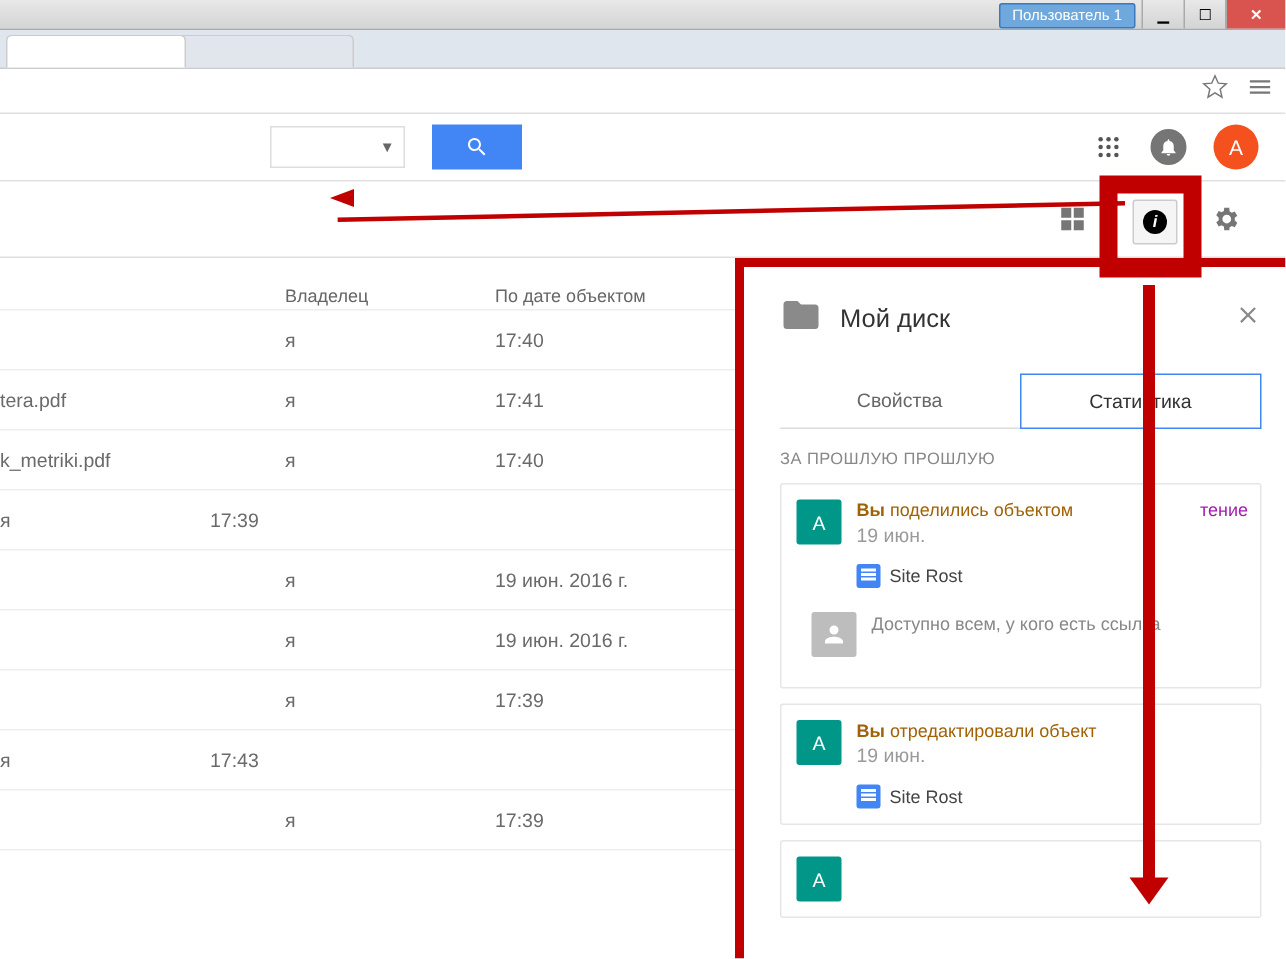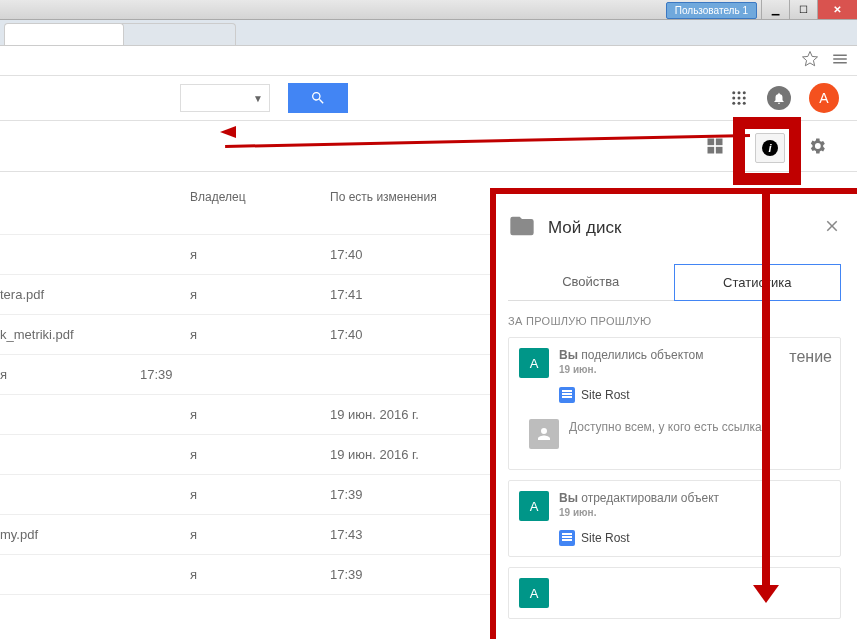--- a/index.html
+++ b/index.html
@@ -40,46 +40,46 @@
     .drive-toolbar { height: 52px; border-top: 1px solid #e0e0e0; border-bottom: 1px solid #e0e0e0; display: flex; justify-content: flex-end; align-items: center; padding-right: 30px; gap: 22px; position: relative; }
     .tool-icon { width: 20px; height: 20px; display: flex; align-items: center; justify-content: center; color: #767676; font-size: 18px; }
     .info-highlight { position: absolute; right: 56px; top: -4px; width: 68px; height: 68px; border: 12px solid #c00000; z-index: 30; }
     .info-btn-inner { position: absolute; right: 72px; top: 12px; width: 30px; height: 30px; border: 1px solid #ccc; border-radius: 2px; background: #f5f5f5; display: flex; align-items: center; justify-content: center; z-index: 31; }
     .info-dot { width: 16px; height: 16px; border-radius: 50%; background: #000; color: #fff; font-size: 11px; display: flex; align-items: center; justify-content: center; font-weight: bold; font-style: italic; }
 
     
     .file-area { display: flex; height: calc(100% - 172px); }
     .file-table { flex: 0 0 490px; }
     .ft-head, .ft-row { display: flex; padding: 12px 0; border-bottom: 1px solid #eee; font-size: 12px; color: #7a7a7a; }
-    .ft-head { color: #666; font-weight: normal; padding-top: 18px; padding-bottom: 30px; }
+    .ft-head { color: #666; font-weight: normal; padding-top: 18px; padding-bottom: 2px; }
     .c-name { width: 190px; padding-left: 0; overflow: hidden; white-space: nowrap; }
     .c-owner { width: 140px; }
     .c-date { width: 150px; }
     .ft-row { color: #6a6a6a; font-size: 13px; }
 
     
-    .panel { border-left: 6px solid #c00000; border-top: 6px solid #c00000; flex: 1; position: relative; padding: 18px 16px 0 12px; margin-top: 16px; background: #fff; min-width: 0; }
+    .panel { border-left: 6px solid #c00000; border-top: 6px solid #c00000; flex: 1; position: relative; padding: 18px 16px 0 24px; margin-top: 0px; background: #fff; min-width: 0; }
     .panel-head { display: flex; align-items: center; gap: 12px; margin-bottom: 20px; }
     .panel-head .folder svg { width: 28px; height: 28px; fill: #8a8a8a; }
     .panel-head .title { font-size: 17px; color: #333; flex: 1; }
     .panel-head .close svg { width: 18px; height: 18px; fill: #888; }
     .tabs { display: flex; border-bottom: 1px solid #ddd; margin-bottom: 14px; }
     .tab-btn { flex: 1; text-align: center; padding: 10px 0; font-size: 13px; color: #666; }
     .tab-btn.active { border: 1px solid #4285f4; color: #333; margin-bottom: -1px; background: #fff; }
     .section-label { font-size: 11px; color: #888; margin-bottom: 10px; letter-spacing: 0.3px; }
     .activity-card { border: 1px solid #e6e6e6; border-radius: 2px; padding: 10px; margin-bottom: 10px; display: flex; gap: 10px; position: relative; }
     .act-avatar { width: 30px; height: 30px; background: #009688; color: #fff; display: flex; align-items: center; justify-content: center; font-size: 13px; flex-shrink: 0; border-radius: 2px; }
     .act-body { flex: 1; font-size: 12px; color: #555; min-width: 0; }
-    .act-body .action { color: #737373; }
+    .act-body .action { color: #a16207; }
     .act-body .action .bold { font-weight: bold; }
-    .act-body .date { color: #9a9a9a; font-size: 10px; margin-top: 2px; font-weight: bold; }
+    .act-body .date { color: #9a9a9a; font-size: 13px; margin-top: 2px; }
     .act-file { display: flex; align-items: center; gap: 6px; margin-top: 12px; font-size: 12px; color: #444; }
     .doc-icon { width: 16px; height: 16px; background: #4285f4; border-radius: 2px; position: relative; }
     .doc-icon::before { content: ""; position: absolute; left: 3px; top: 3px; right: 3px; height: 2px; background: #fff; box-shadow: 0 3px 0 #fff, 0 6px 0 #fff; }
-    .act-extra { color: #737373; font-size: 16px; position: absolute; right: 8px; top: 10px; }
+    .act-extra { color: #a21caf; font-size: 12px; position: absolute; right: 8px; top: 10px; }
     .share-row { display: flex; gap: 10px; padding: 6px 10px 10px 10px; align-items: flex-start; }
     .share-row .person-icon { width: 30px; height: 30px; background: #bdbdbd; border-radius: 2px; display: flex; align-items: center; justify-content: center; flex-shrink: 0; }
     .share-row .person-icon svg { fill: #fff; width: 18px; height: 18px; }
     .share-row .txt { font-size: 12px; color: #888; line-height: 1.4; }
 
     
     .arrow1 { position: absolute; top: 124px; left: 225px; width: 525px; height: 22px; z-index: 25; pointer-events: none; }
     .arrow1-line { height: 3px; background: #c00000; transform: rotate(-1.2deg); transform-origin: right center; margin-top: 10px; }
     .arrow1-head-left { position: absolute; left: -5px; top: 2px; width: 0; height: 0; border-top: 6px solid transparent; border-bottom: 6px solid transparent; border-right: 16px solid #c00000; }
     .arrow2 { position: absolute; left: 762px; top: 190px; width: 8px; height: 400px; background: #c00000; z-index: 25; pointer-events: none; }
@@ -167,21 +167,21 @@
   <div class="arrow1-line"></div>
 </div>
 <div class="arrow2"></div>
 <div class="arrow2-head"></div>
 
 <div class="file-area">
   <div class="file-table">
     <div class="ft-head">
       <div class="c-name"></div>
       <div class="c-owner">Владелец</div>
-      <div class="c-date">По есть изменения</div>
+      <div class="c-date">По дате объектом</div>
     </div>
     <div id="rows">
         <div class="ft-row">
           <div class="c-name"></div>
           <div class="c-owner">я</div>
           <div class="c-date">17:40</div>
         </div>
         <div class="ft-row">
           <div class="c-name">tera.pdf</div>
           <div class="c-owner">я</div>
@@ -205,21 +205,20 @@
           <div class="c-name"></div>
           <div class="c-owner">я</div>
           <div class="c-date">19 июн. 2016 г.</div>
         </div>
         <div class="ft-row">
           <div class="c-name"></div>
           <div class="c-owner">я</div>
           <div class="c-date">17:39</div>
         </div>
         <div class="ft-row">
-          <div class="c-name">my.pdf</div>
           <div class="c-owner">я</div>
           <div class="c-date">17:43</div>
         </div>
         <div class="ft-row">
           <div class="c-name"></div>
           <div class="c-owner">я</div>
           <div class="c-date">17:39</div>
         </div>
       </div>
   </div>

